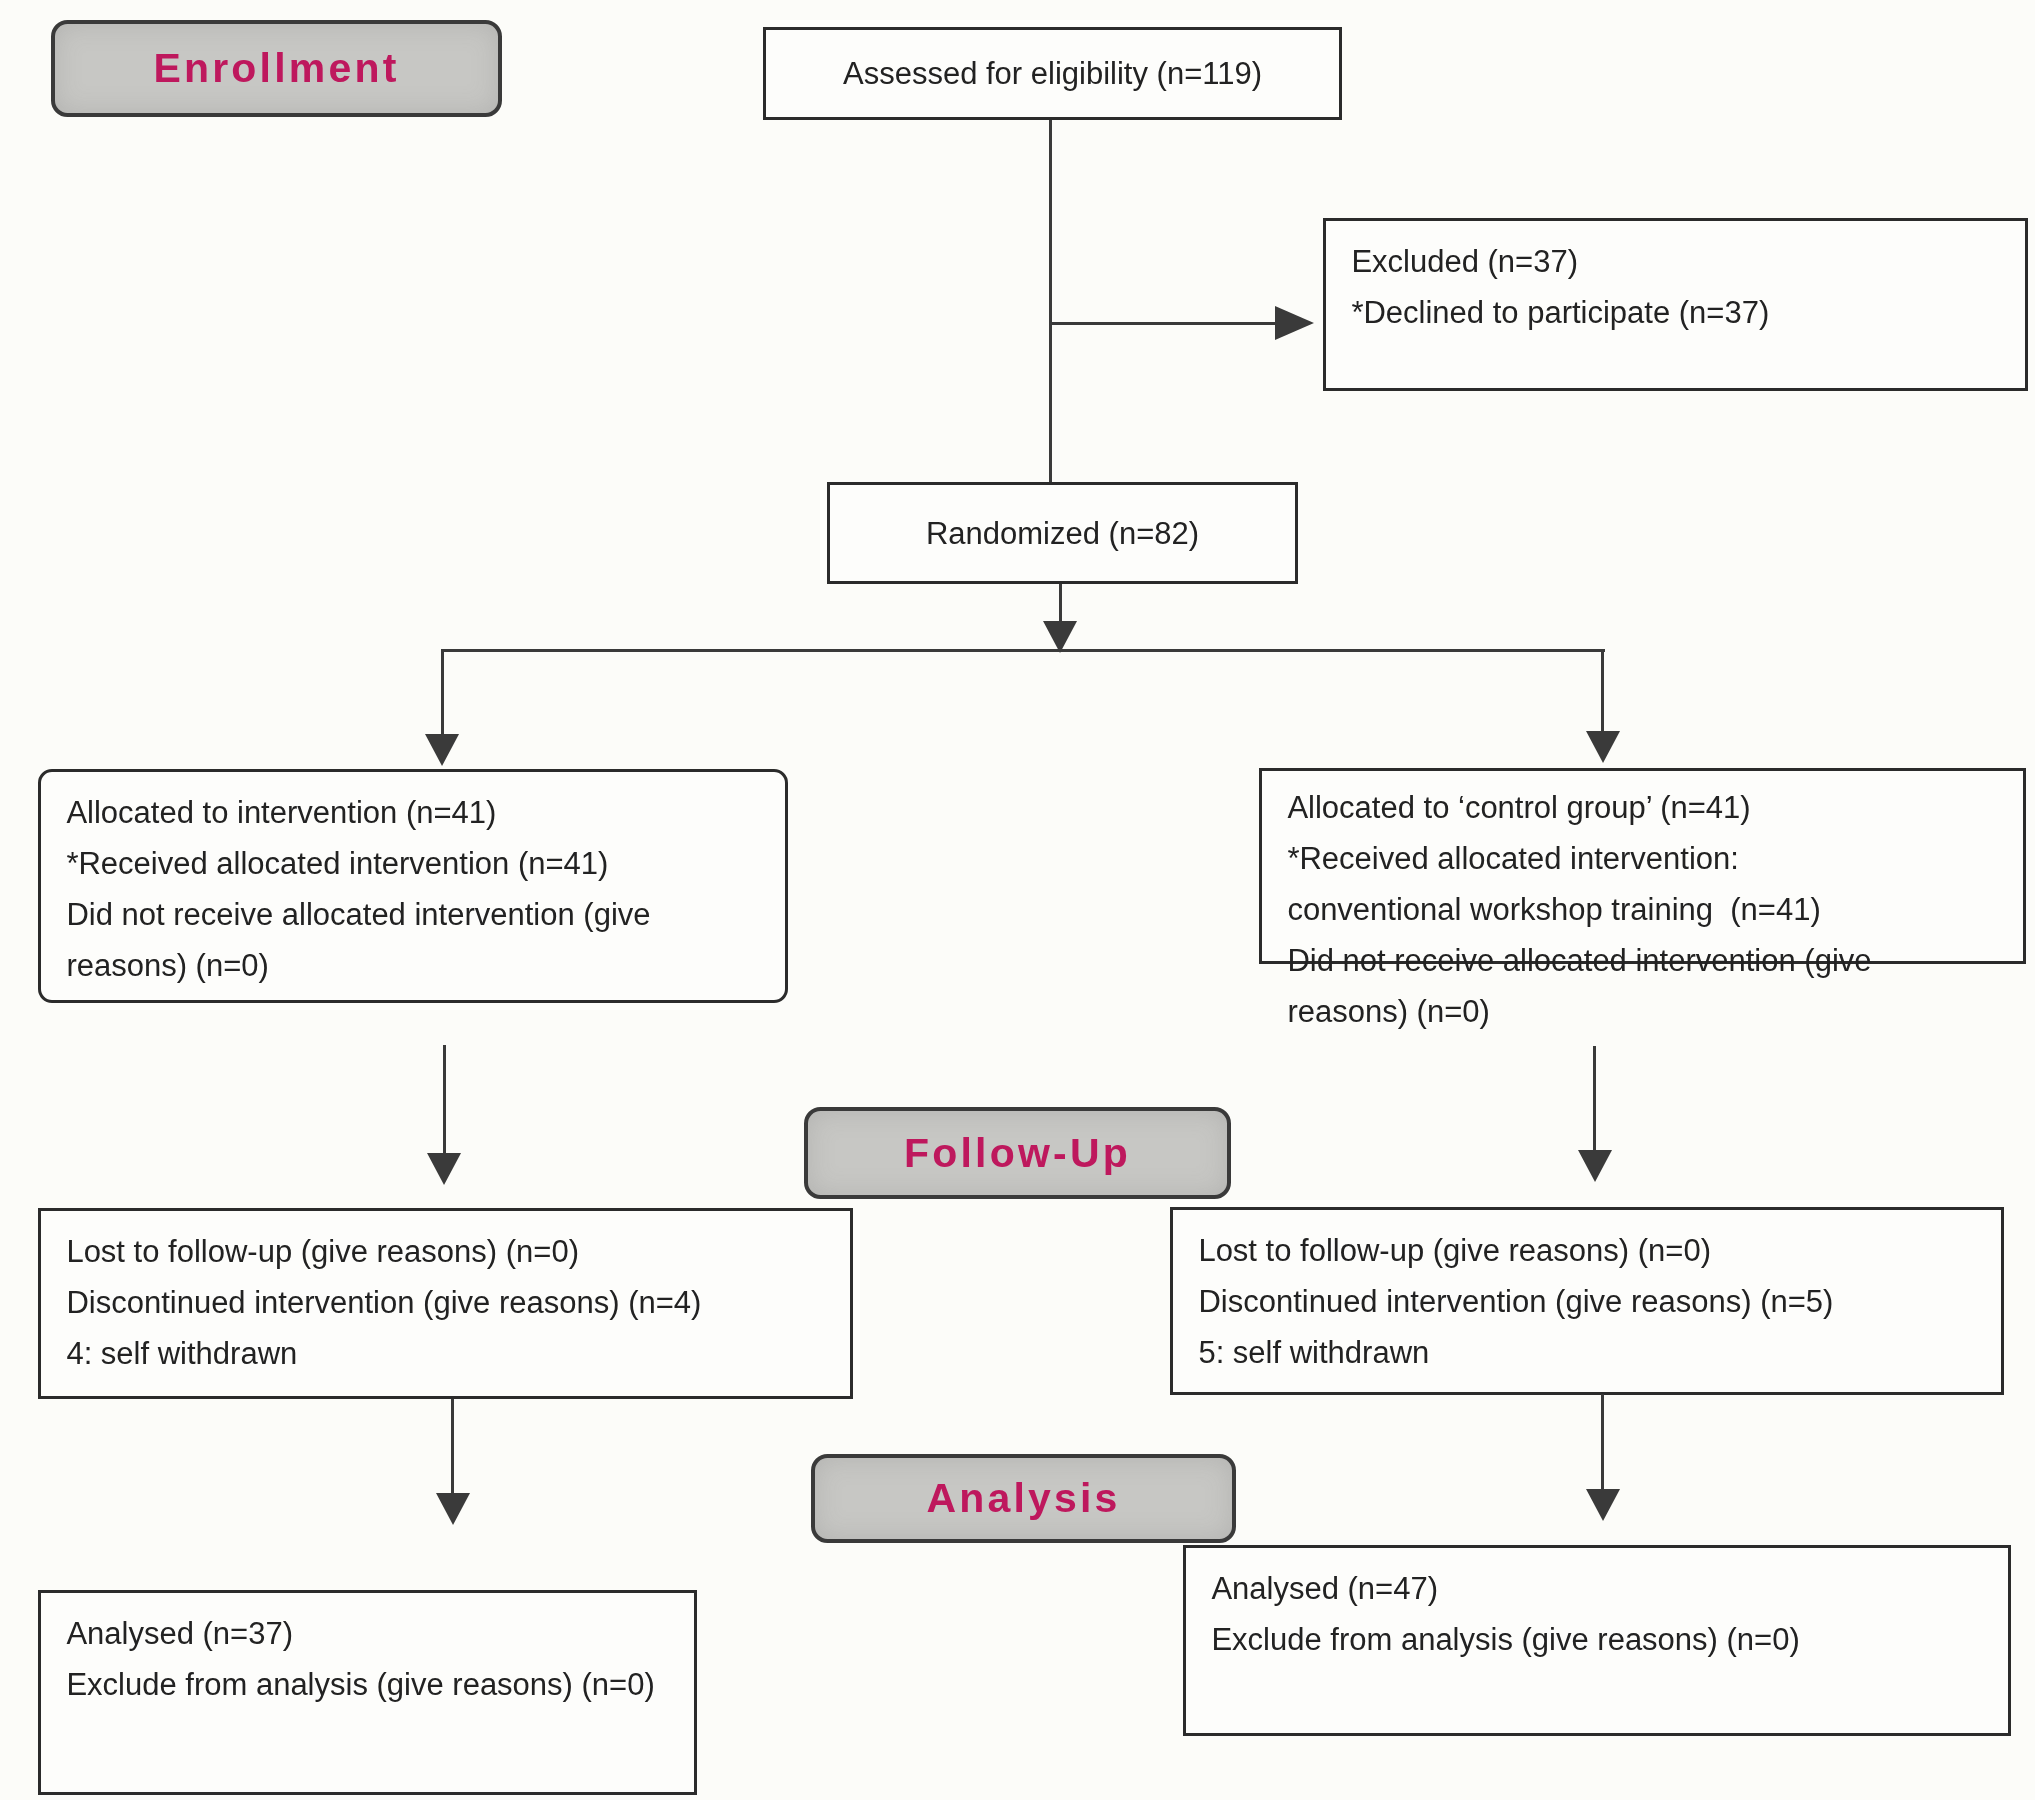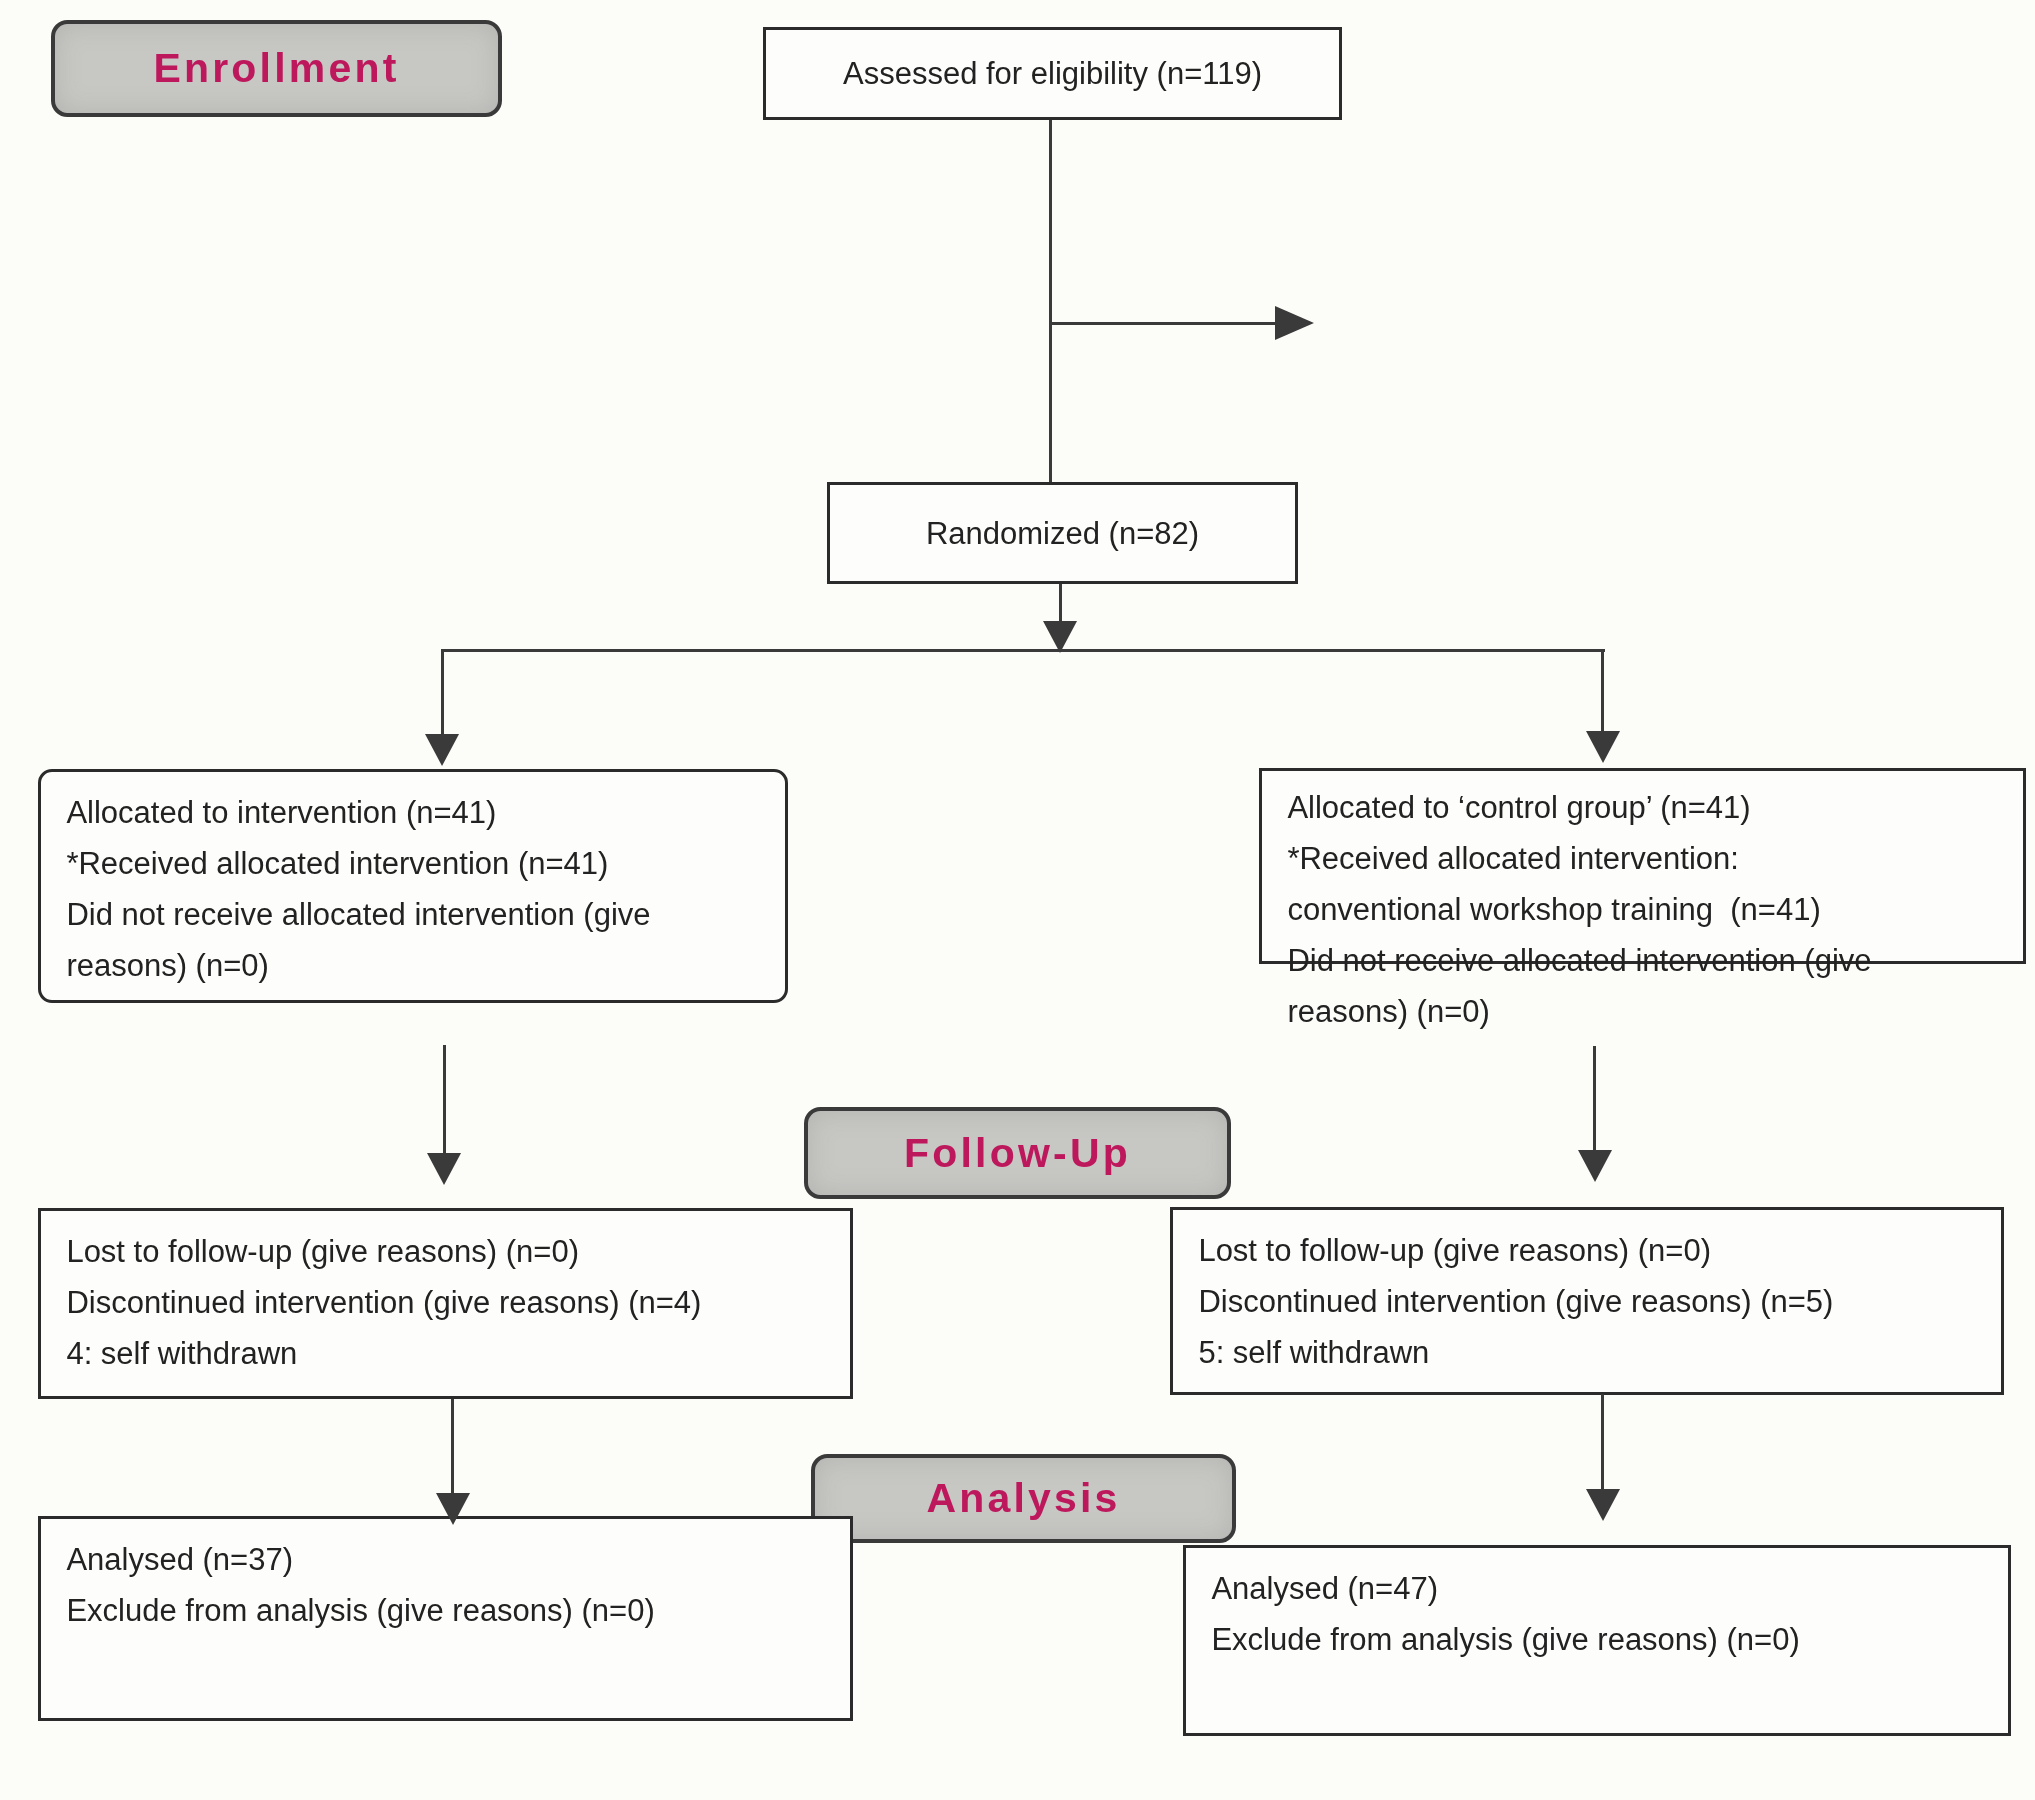--- a/index.html
+++ b/index.html
@@ -76,20 +76,26 @@
 
 
   <div class="stage" style="left:804px; top:1107px; width:427px; height:92px;">Follow-Up</div>
 
   <div class="stage" style="left:811px; top:1454px; width:425px; height:89px;">Analysis</div>
 
   <div class="box center-text" style="left:763px; top:27px; width:579px; height:93px;">
     <span class="line">Assessed for eligibility (n=119)</span>
   </div>
 
+  <div class="box" style="left:1323px; top:218px; width:705px; height:173px;">
+    <div class="pad">
+      <div class="line">Excluded (n=37)</div>
+      <div class="line">*Declined to participate (n=37)</div>
+    </div>
+  </div>
 
   <div class="box center-text" style="left:827px; top:482px; width:471px; height:102px;">
     <span class="line">Randomized (n=82)</span>
   </div>
 
   <div class="box" style="left:38px; top:769px; width:750px; height:234px;border-radius:14px;">
     <div class="pad">
       <div class="line">Allocated to intervention (n=41)</div>
       <div class="line">*Received allocated intervention (n=41)</div>
       <div class="line">Did not receive allocated intervention (give</div>
@@ -116,21 +122,21 @@
   </div>
 
   <div class="box" style="left:1170px; top:1207px; width:834px; height:188px;">
     <div class="pad">
       <div class="line">Lost to follow-up (give reasons) (n=0)</div>
       <div class="line">Discontinued intervention (give reasons) (n=5)</div>
       <div class="line">5: self withdrawn</div>
     </div>
   </div>
 
-  <div class="box" style="left:38px; top:1516px; width:815px; height:205px;">
+  <div class="box" style="left:38px; top:1590px; width:659px; height:205px;">
     <div class="pad">
       <div class="line">Analysed (n=37)</div>
       <div class="line">Exclude from analysis (give reasons) (n=0)</div>
     </div>
   </div>
 
   <div class="box" style="left:1183px; top:1545px; width:828px; height:191px;">
     <div class="pad">
       <div class="line">Analysed (n=47)</div>
       <div class="line">Exclude from analysis (give reasons) (n=0)</div>

